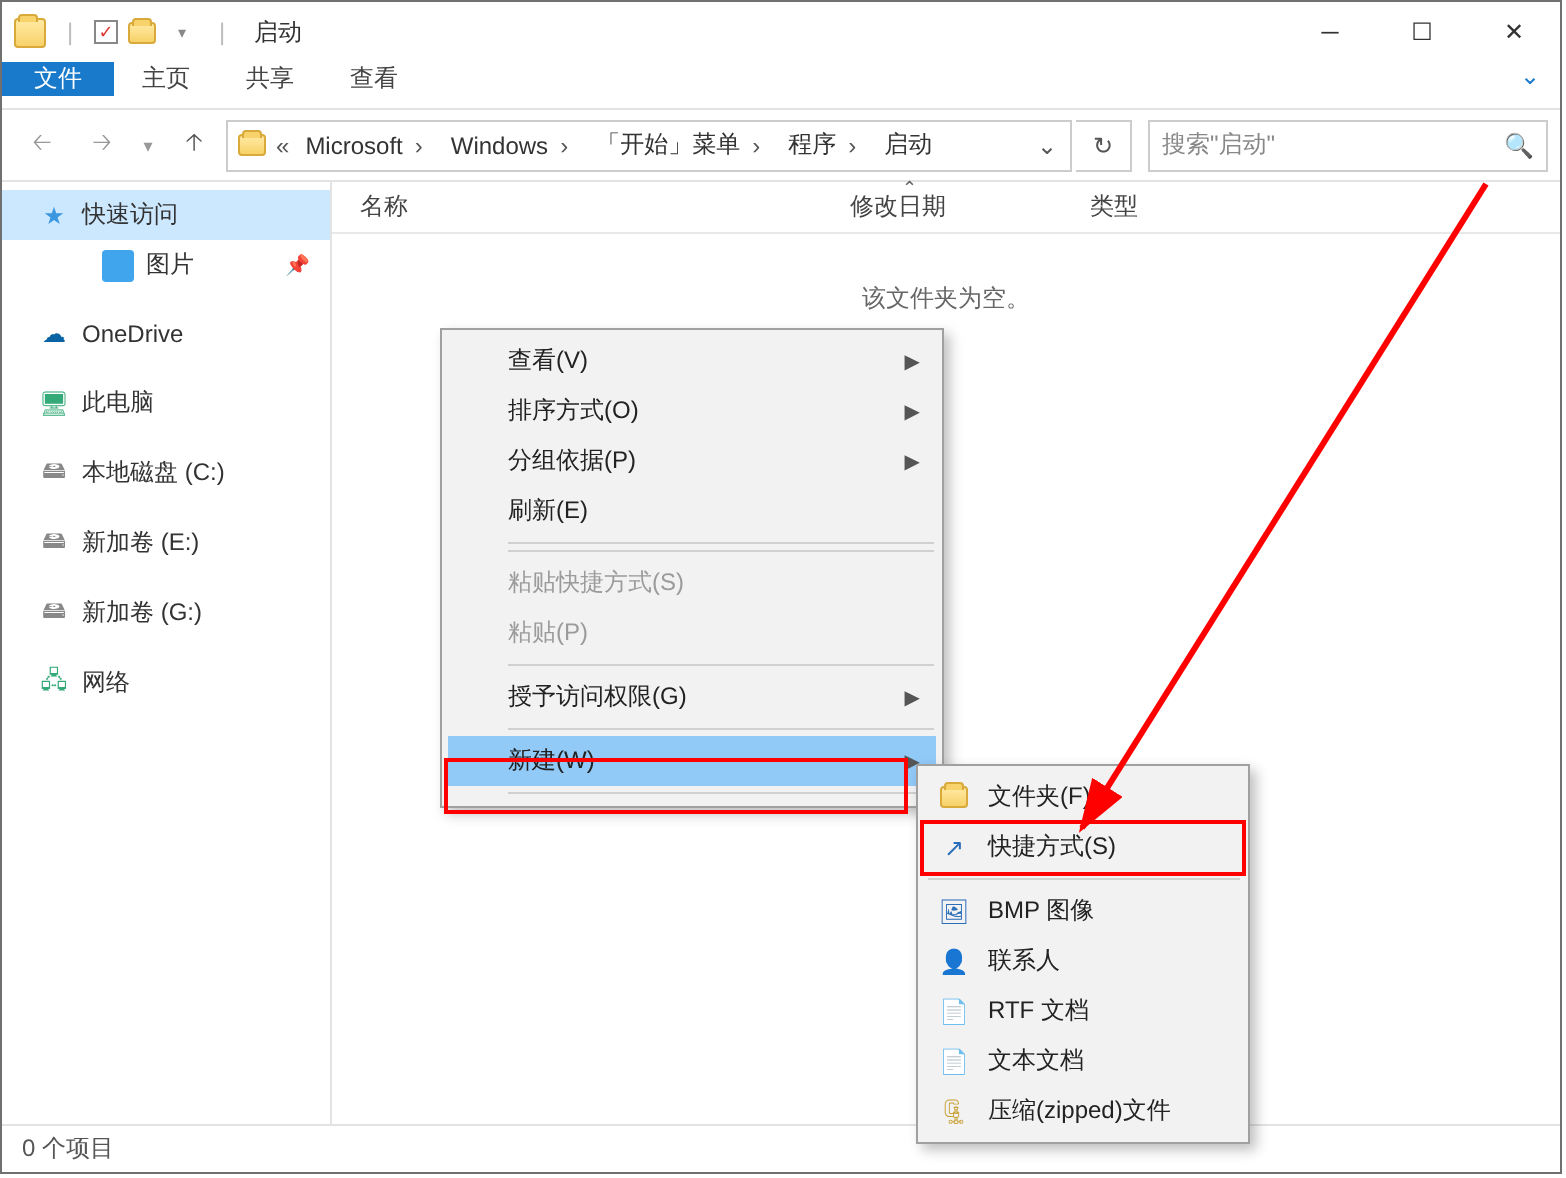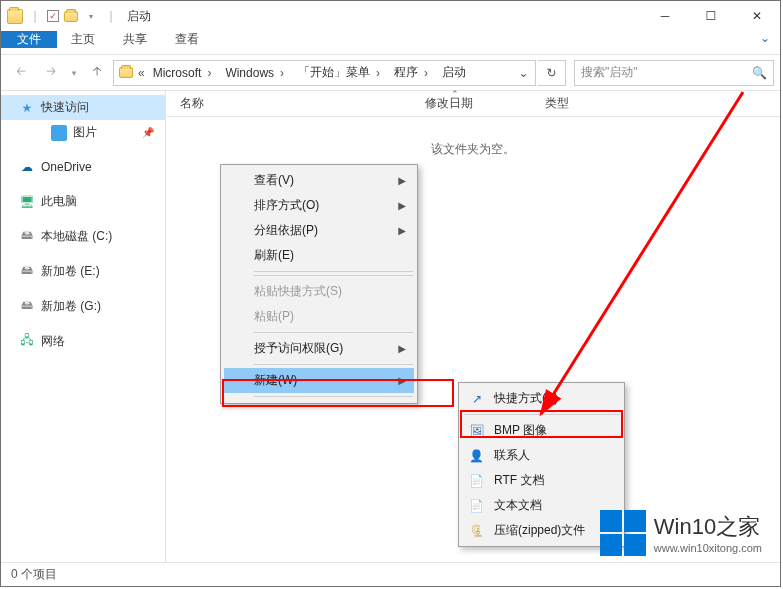--- a/index.html
+++ b/index.html
@@ -38,21 +38,21 @@
 .columns{display:flex;height:26px;border-bottom:1px solid #e8e8e8;align-items:center;color:#444;}
 .col{padding-left:14px;}
 .col-name{width:245px;}
 .col-date{width:120px;}
 .col-type{width:120px;}
 .col-size{flex:1;}
 .empty-msg{text-align:center;color:#666;margin-top:24px;}
 .sort-arrow{position:absolute;left:285px;top:-2px;color:#666;font-size:9px;}
 .status-bar{position:absolute;bottom:0;left:0;right:0;height:24px;border-top:1px solid #e3e3e3;display:flex;align-items:center;padding:0 10px;color:#555;}
 .ctx-menu{position:absolute;background:#f2f2f2;border:1px solid #a0a0a0;box-shadow:3px 3px 6px rgba(0,0,0,0.25);padding:3px;}
-.ctx1{left:219px;top:163px;width:198px;}
+.ctx1{left:219px;top:163px;width:252px;}
 .ctx-item{display:flex;align-items:center;height:25px;padding:0 8px 0 30px;color:#222;position:relative;}
 .ctx-item.disabled{color:#9b9b9b;}
 .ctx-item .sub-arrow{margin-left:auto;color:#555;font-size:10px;}
 .ctx-sep{height:1px;background:#d0d0d0;margin:3px 1px 3px 30px;}
 .ctx2{left:457px;top:381px;width:167px;}
 .ctx2 .ctx-item{padding-left:32px;}
 .ctx-icon{position:absolute;left:6px;width:18px;height:18px;display:flex;align-items:center;justify-content:center;}
 .red-box1{position:absolute;left:221px;top:378px;width:232px;height:28px;border:2px solid #ff0000;pointer-events:none;}
 .red-box2{position:absolute;left:459px;top:409px;width:163px;height:28px;border:2px solid #ff0000;pointer-events:none;}
 .highlight{background:#91C9F7;}
@@ -225,20 +225,26 @@
     <div class="ctx-sep"></div>
     <div class="ctx-item highlight">
         <span>新建(W)</span>
         <span class="sub-arrow">▶</span>
       </div>
     <div class="ctx-sep"></div>
   </div>
 
   <div class="ctx-menu ctx2">
     <div class="ctx-item">
+        <span class="ctx-icon">
+          <span class="folder-icon" style="width:14px;height:11px;"></span>
+        </span>
+        <span>文件夹(F)</span>
+      </div>
+    <div class="ctx-item">
         <span class="ctx-icon" style="color:#2a6db9;">↗</span>
         <span>快捷方式(S)</span>
       </div>
     <div class="ctx-sep" style="margin-left:2px;"></div>
     <div class="ctx-item">
         <span class="ctx-icon" style="color:#2a6db9;">🖼</span>
         <span>BMP 图像</span>
       </div>
     <div class="ctx-item">
         <span class="ctx-icon" style="color:#888;">👤</span>
@@ -263,25 +269,13 @@
 
   <svg class="arrow" width="310" height="360">
     <defs>
         <marker id="ah" markerWidth="10" markerHeight="10" refX="8" refY="3" orient="auto">
           <path d="M0,0 L9,3 L0,6 Z" fill="#ff0000"></path>
         </marker>
       </defs>
     <line x1="292" y1="6" x2="90" y2="328" stroke="#ff0000" stroke-width="3" marker-end="url(#ah)"></line>
   </svg>
 
-  <div class="watermark">
-    <div class="win-logo">
-        <div></div>
-        <div></div>
-        <div></div>
-        <div></div>
-      </div>
-    <div class="watermark-text">
-      <div><span class="big">Win10</span><span class="big" style="font-weight:300;">之家</span></div>
-      <div class="url">www.win10xitong.com</div>
-    </div>
-  </div>
 </div>
 
 </body></html>

